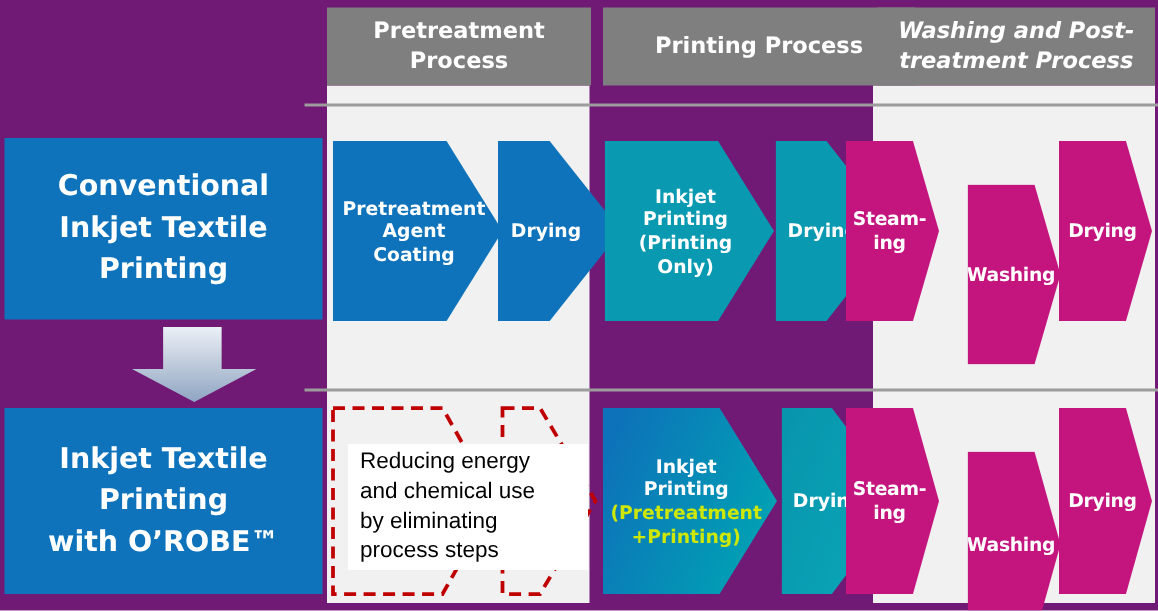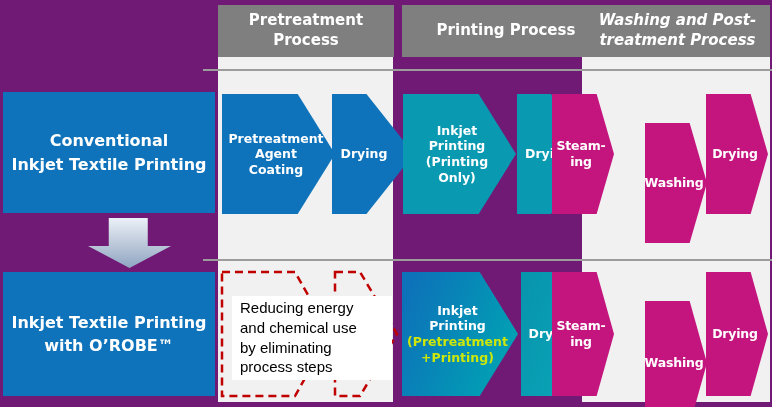--- a/index.html
+++ b/index.html
@@ -20,21 +20,21 @@
   }
   .hdr.h1 { left:218px; width:176px; }
   .hdr.h2 { left:402px; width:208px; }
   .hdr.h3 { left:585px; width:185px;font-style:italic; }
 
   .divider { position:absolute; left:203px; width:569px; height:2px; background:#9C9C9C; }
   .divider.d1 { top:69px; } .divider.d2 { top:259px; }
 
   .bluebox {
     position:absolute; left:3px; width:212px; background:var(--process-blue,#0E73BA);
-    color:#fff; font-weight:bold; font-size:16px; line-height:1.45;
+    color:#fff; font-weight:bold; font-size:19px; line-height:1.45;
     display:flex; align-items:center; justify-content:center; text-align:center;
   }
   .bluebox.row1 { top:92px; height:121px; }
   .bluebox.row2 { top:272px; height:124px; }
 
   .down-arrow {
     position:absolute; left:88px; top:218px; width:83px; height:50px;
     background:linear-gradient(180deg,#EAF0F7 0%,#C3CEDD 45%,#8FA5C3 100%);
     clip-path:polygon(25% 0,72% 0,72% 56%,100% 56%,50% 100%,0 56%,25% 56%);
   }
@@ -52,21 +52,21 @@
   .arrow.blue { background:var(--process-blue,#0E73BA); }
   .arrow.teal { background:var(--process-teal,#0999B1); }
   .arrow.magenta { background:var(--process-magenta,#C4157F); }
   .arrow.grad { background:linear-gradient(112deg,var(--arrow-gradient-start,#0D72B9) 8%,var(--arrow-gradient-end,#00A2B4) 88%); }
   .arrow.tealgrad { background:linear-gradient(112deg,#0794AC 0%,#0BA9BA 100%); }
 
   .a-coat   { left:222px; width:108px; }
   .a-dry1   { left:332px; width:64px; }
   .a-inkjet { left:403px; width:108px; }
   .a-dry2   { left:517px; width:63px; }
-  .m-steam  { left:552px; width:58px; }
+  .m-steam  { left:564px; width:58px; }
   .m-wash   { left:645px; width:58px;margin-top:29px; }
   .m-dry    { left:706px; width:58px; }
   .b-inkjet { left:402px; width:111px; }
   .b-dry    { left:521px; width:62px; }
 
   .yl { color:var(--highlight-yellow,#CDE70A); }
 
   .dashed-svg { position:absolute; left:218px; top:268px; }
 
   .note {

